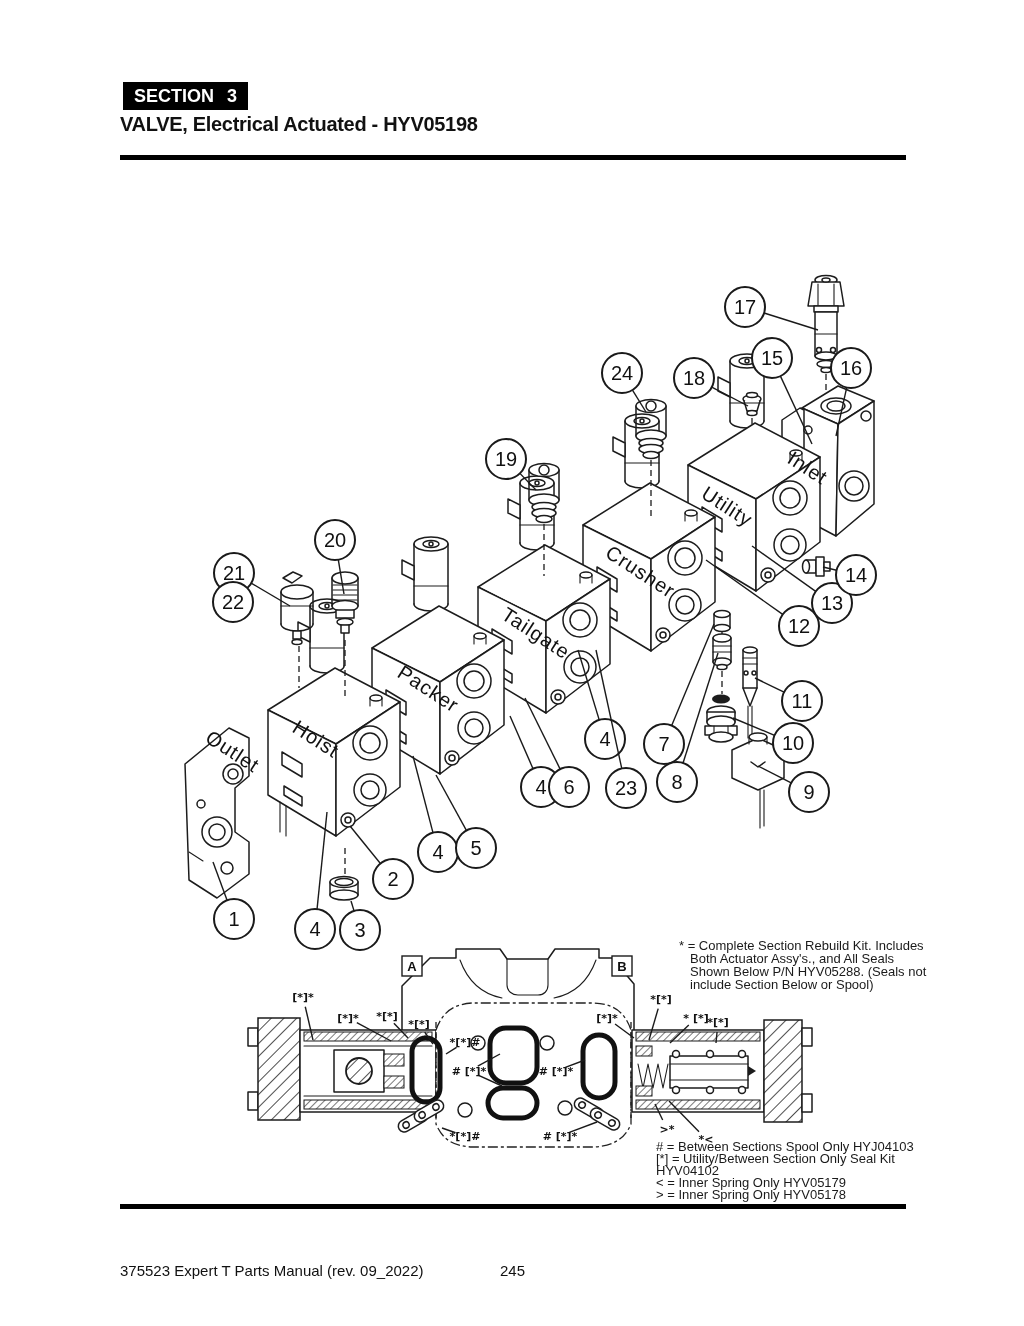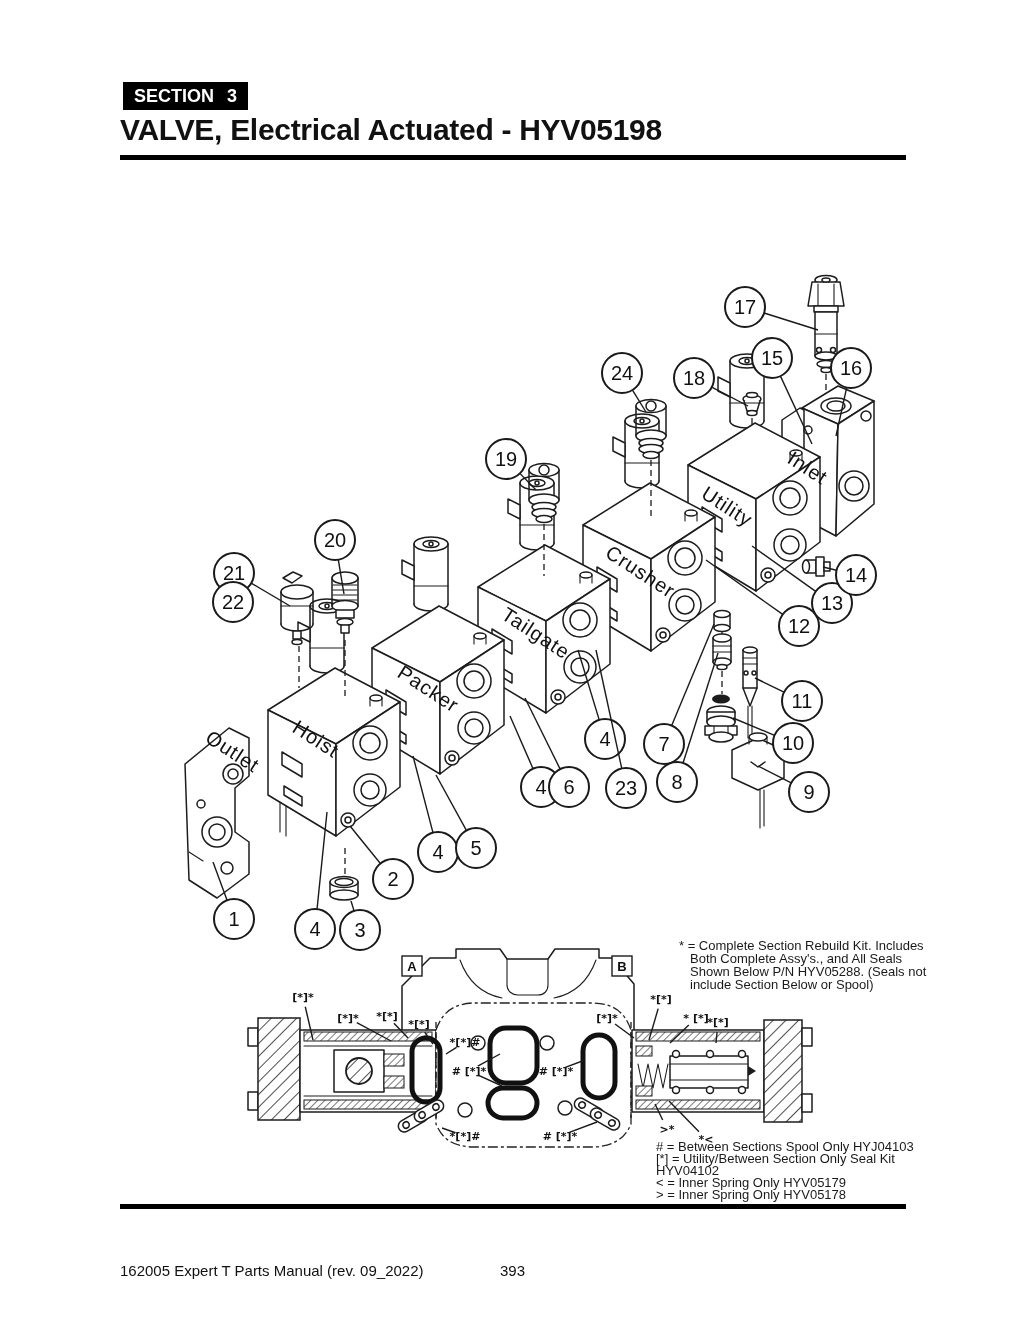--- a/index.html
+++ b/index.html
@@ -1,20 +1,20 @@
 <!DOCTYPE html>
 <html><head>
 <meta charset="utf-8">
 <style>
   html,body{margin:0;padding:0;background:#e8e8e8}
   .page{position:relative;width:1024px;height:1326px;background:#fff;overflow:hidden;
         font-family:"Liberation Sans",sans-serif;color:#111;margin:0 auto}
   .badge{position:absolute;left:123px;top:82px;background:#000;color:#fff;font-weight:bold;
          font-size:18px;line-height:28px;padding:0 11px;word-spacing:8px}
-  .title{position:absolute;left:120px;top:113px;font-size:30px;font-weight:bold;letter-spacing:-0.3px;white-space:nowrap}
+  .title{position:absolute;left:120px;top:113px;font-size:20px;font-weight:bold;letter-spacing:-0.3px;white-space:nowrap}
   .rule{position:absolute;left:120px;width:786px;height:5px;background:#000}
   .rule-top{top:155px}
   .rule-bottom{top:1204px}
   .diagram-svg{position:absolute;left:0;top:0}
   .note{position:absolute;font-size:13px;line-height:13px;color:#1a1a1a}
   .note-rebuild{left:679px;top:939px;width:242px;padding-left:11px}
   .note-rebuild .first{text-indent:-11px}
   .note-symbols{left:656px;top:1141px;width:270px;line-height:12px}
   .footer-left{position:absolute;left:120px;top:1262px;font-size:15px}
   .footer-page{position:absolute;left:500px;top:1262px;font-size:15px}
@@ -501,27 +501,27 @@
         <g>
           <line x1="632.4819485132867" y1="390.0331663340909" x2="646" y2="412" class="ln"></line>
           <circle cx="622" cy="373" r="20" class="co"></circle>
           <text x="622" y="380" class="cot">24</text>
         </g>
       </g>
   </svg>
 
   <div class="note note-rebuild">
     <div class="first">* = Complete Section Rebuild Kit. Includes</div>
-    <div>Both Complete Assy's., and All Seals</div>
+    <div>Both Actuator Assy's., and All Seals</div>
     <div>Shown Below P/N HYV05288. (Seals not</div>
     <div>include Section Below or Spool)</div>
   </div>
   <div class="note note-symbols">
     <div># = Between Sections Spool Only HYJ04103</div>
     <div>[*] = Utility/Between Section Only Seal Kit HYV04102</div>
     <div>&lt; = Inner Spring Only HYV05179</div>
     <div>&gt; = Inner Spring Only HYV05178</div>
   </div>
 
   <div class="rule rule-bottom"></div>
-  <div class="footer-left">162005 Expert T Parts Manual (rev. 09_2022)</div>
-  <div class="footer-page">393</div>
+  <div class="footer-left">375523 Expert T Parts Manual (rev. 09_2022)</div>
+  <div class="footer-page">245</div>
 </div>
 
 </body></html>

